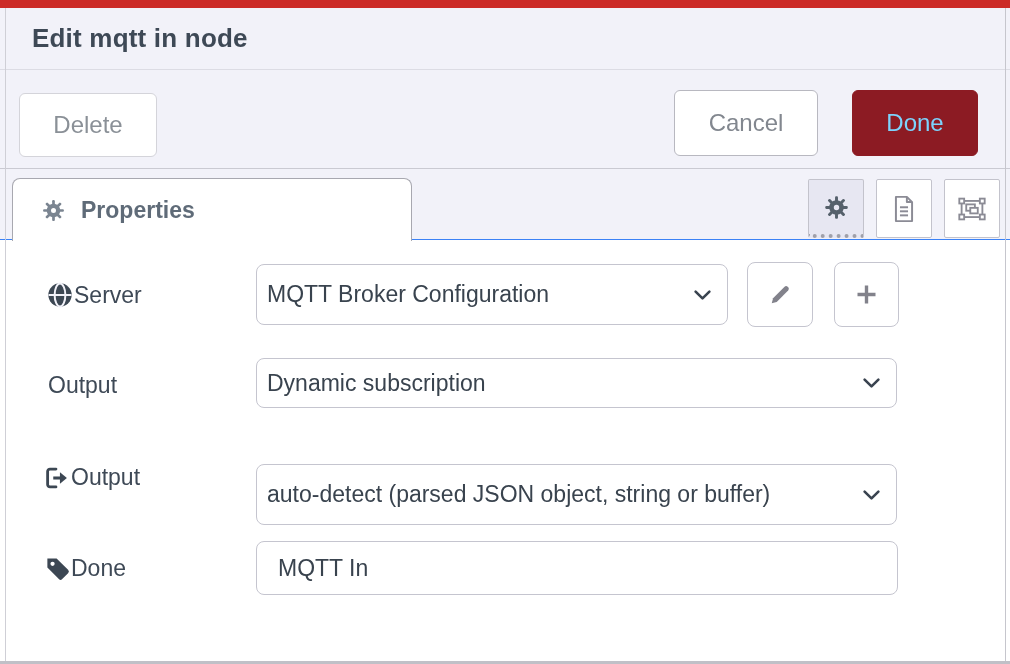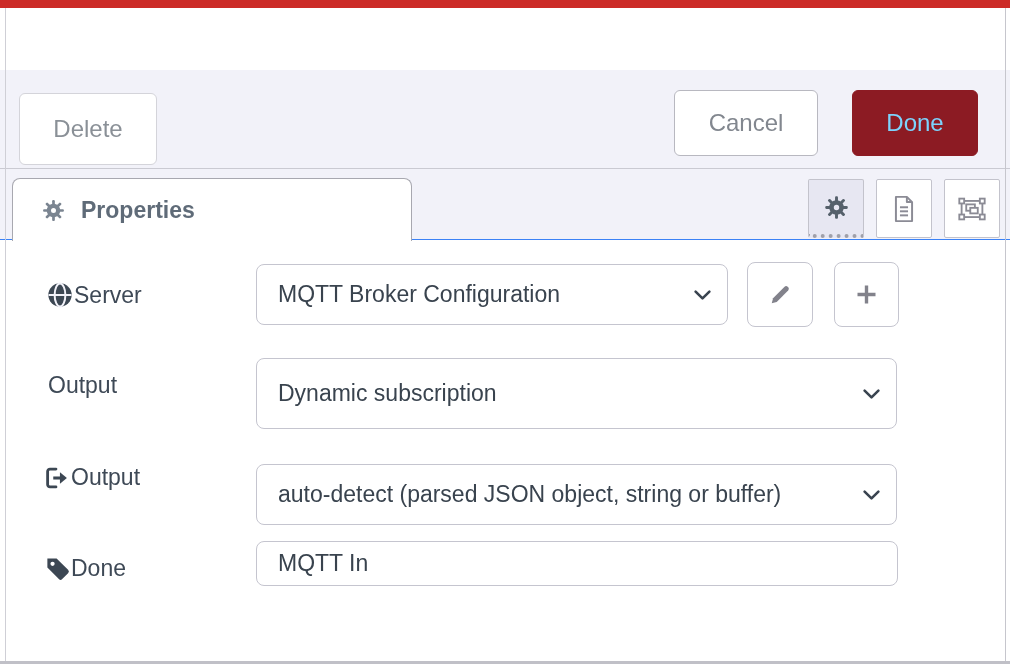--- a/index.html
+++ b/index.html
@@ -16,21 +16,21 @@
   .topbar{position:absolute;left:0;top:0;width:100%;height:8px;background:var(--topbar-red);z-index:6;}
   .edge-left{position:absolute;left:5px;top:8px;bottom:0;width:1px;background:#cfcfd6;z-index:5;}
   .edge-right{position:absolute;left:1005px;top:8px;bottom:0;width:1px;background:#c6c6cd;z-index:5;}
   .edge-bottom{position:absolute;left:0;right:0;bottom:0;height:3px;background:#c0c0c7;z-index:5;}
 
   .header{position:absolute;left:0;top:8px;width:100%;height:62px;background:var(--panel-bg);border-bottom:1px solid #dcdce4;display:flex;align-items:center;padding-left:32px;}
   .header-title{font-size:26px;font-weight:bold;color:var(--text-dark);letter-spacing:.2px;}
 
   .action-bar{position:absolute;left:0;top:70px;width:100%;height:99px;background:var(--panel-bg);border-bottom:1px solid #cacad2;}
   .btn{position:absolute;display:flex;align-items:center;justify-content:center;font-size:24px;border-radius:6px;cursor:pointer;font-family:"Liberation Sans",sans-serif;}
-  .btn-delete{left:19px;top:23px;width:138px;height:72px;background:#ffffff;border:1px solid #d4d4da;color:var(--muted-text);}
+  .btn-delete{left:19px;top:23px;width:138px;height:64px;background:#ffffff;border:1px solid #d4d4da;color:var(--muted-text);}
   .btn-cancel{left:674px;top:20px;width:144px;height:66px;background:#ffffff;border:1px solid #b8b8c0;color:#82878f;}
   .btn-done{left:852px;top:20px;width:126px;height:66px;background:var(--done-red);border:1px solid var(--done-red);color:#7dd3fc;}
 
   .tab-bar{position:absolute;left:0;top:169px;width:100%;height:71px;background:var(--panel-bg);border-bottom:1px solid #3b82f6;}
   .tab-properties{position:absolute;left:12px;top:9px;width:400px;height:63px;background:#ffffff;border:1px solid #a8a8b0;border-bottom:none;border-radius:8px 8px 0 0;display:flex;align-items:center;padding-left:28px;gap:15px;z-index:2;cursor:pointer;}
   .tab-properties::after{content:"";position:absolute;left:0;right:0;bottom:-1px;height:2px;background:#ffffff;}
   .tab-label{font-size:23px;font-weight:bold;color:#5f6b78;}
 
   .icon-btn{position:absolute;top:10px;width:56px;height:59px;border:1px solid #c3c3cc;border-radius:2px;background:#ffffff;display:flex;align-items:center;justify-content:center;cursor:pointer;}
   .icon-btn.active{background:#e7e7f2;border-bottom:4px dotted #a0a0a9;}
@@ -39,42 +39,45 @@
   .icon-btn-3{left:944px;}
 
   .content{position:absolute;left:6px;top:240px;right:6px;bottom:3px;background:#ffffff;}
 
   .row-label{position:absolute;display:flex;align-items:center;color:var(--text-dark);font-size:23px;}
   .lbl-server{left:46px;top:281px;}
   .lbl-action{left:48px;top:372px;}
   .lbl-output{left:42px;top:464px;}
   .lbl-name{left:44px;top:555px;}
 
-  .select{position:absolute;background:#ffffff;border:1px solid #c5c5cf;border-radius:8px;display:flex;align-items:center;padding-left:21px;font-size:23px;color:#39434e;cursor:pointer;}
+  .select{position:absolute;background:#ffffff;border:1px solid #c5c5cf;border-radius:8px;display:flex;align-items:center;padding-left:10px;font-size:23px;color:#39434e;cursor:pointer;}
   .select-value{flex:1;white-space:nowrap;overflow:hidden;margin-right:36px;}
   .select .chevron{position:absolute;right:13px;top:50%;transform:translateY(-50%);}
   .sel-server{left:256px;top:264px;width:472px;height:61px;}
-  .sel-action{left:256px;top:358px;width:641px;height:71px;}
+  .sel-action{left:256px;top:358px;width:641px;height:50px;}
   .sel-output{left:256px;top:464px;width:641px;height:61px;}
 
   .sq-btn{position:absolute;width:66px;height:65px;background:#ffffff;border:1px solid #c5c5cf;border-radius:8px;display:flex;align-items:center;justify-content:center;cursor:pointer;}
   .btn-edit-server{left:747px;top:262px;}
   .btn-add-server{left:834px;top:262px;width:65px;}
 
-  .text-input{position:absolute;left:256px;top:541px;width:642px;height:45px;background:#ffffff;border:1px solid #c5c5cf;border-radius:8px;padding-left:21px;font-size:23px;color:#39434e;font-family:"Liberation Sans",sans-serif;outline:none;}
+  .text-input{position:absolute;left:256px;top:541px;width:642px;height:54px;background:#ffffff;border:1px solid #c5c5cf;border-radius:8px;padding-left:21px;font-size:23px;color:#39434e;font-family:"Liberation Sans",sans-serif;outline:none;}
 
   svg{display:block;}
 </style>
 </head>
 <body>
 
 <div class="dialog">
 
   <div class="topbar"></div>
 
+  <div class="header">
+    <span class="header-title">Edit mqtt in node</span>
+  </div>
 
   <div class="action-bar">
     <button class="btn btn-delete">Delete</button>
     <button class="btn btn-cancel">Cancel</button>
     <button class="btn btn-done">Done</button>
   </div>
 
   <div class="tab-bar">
     <div class="tab-properties">
       <span>

